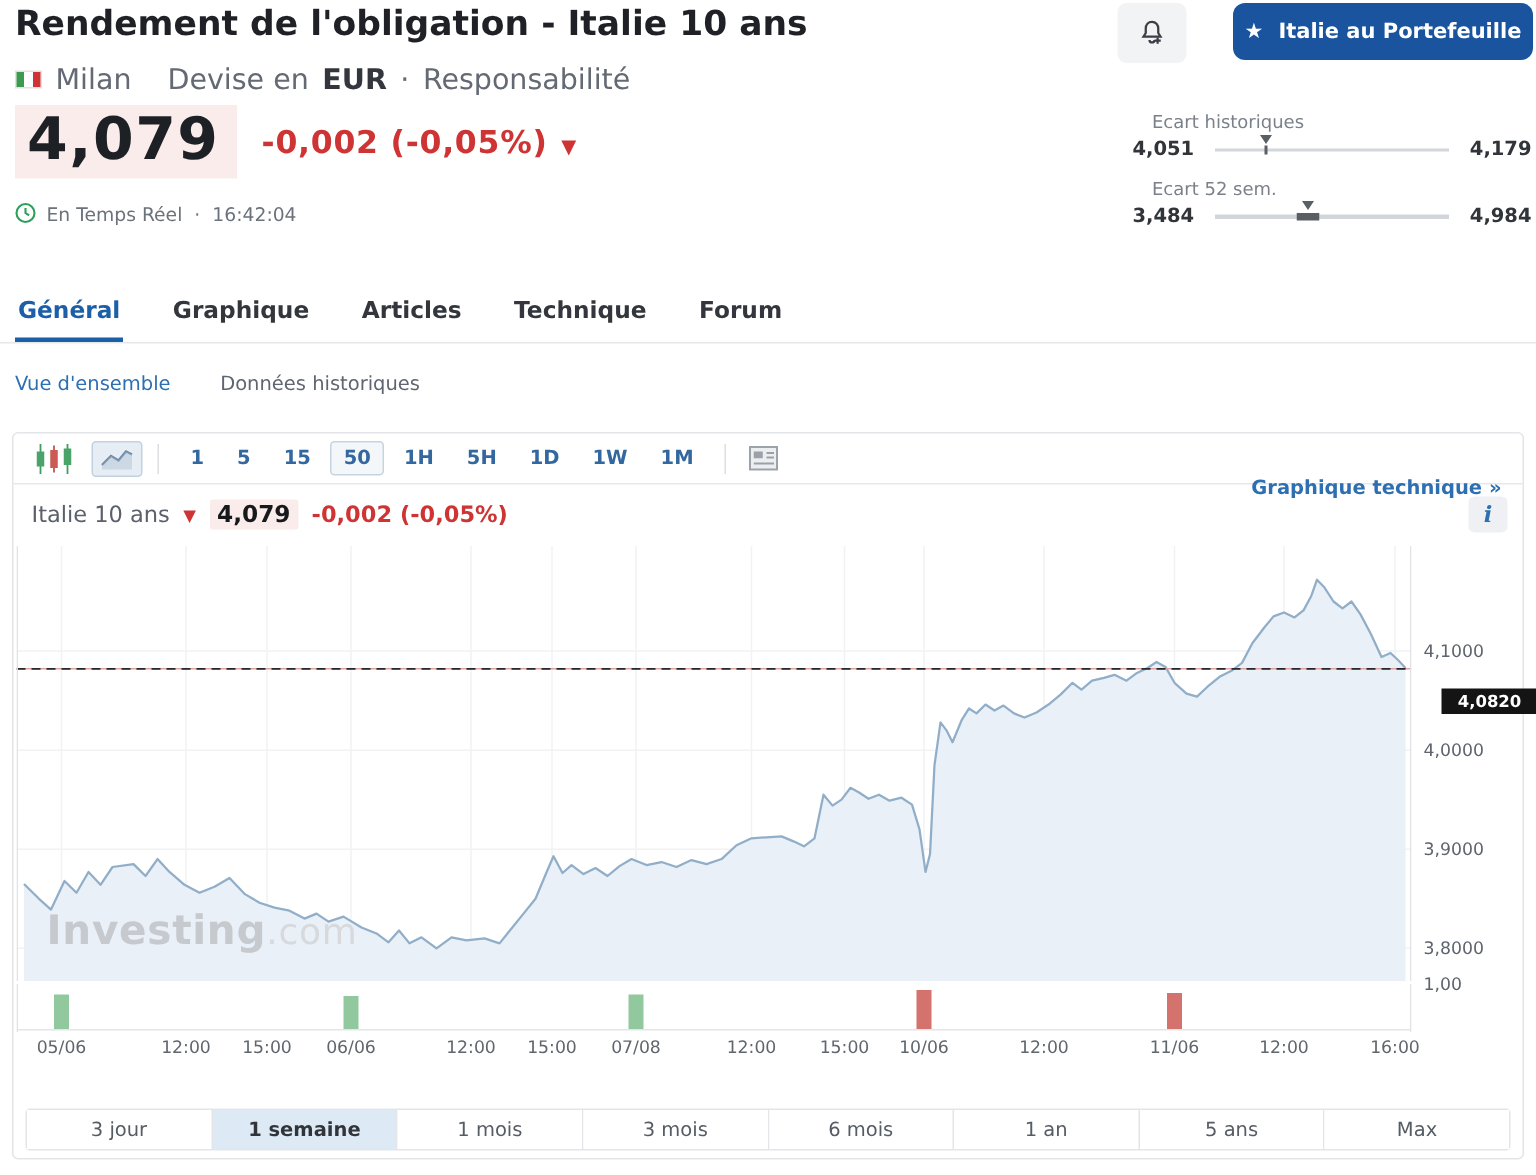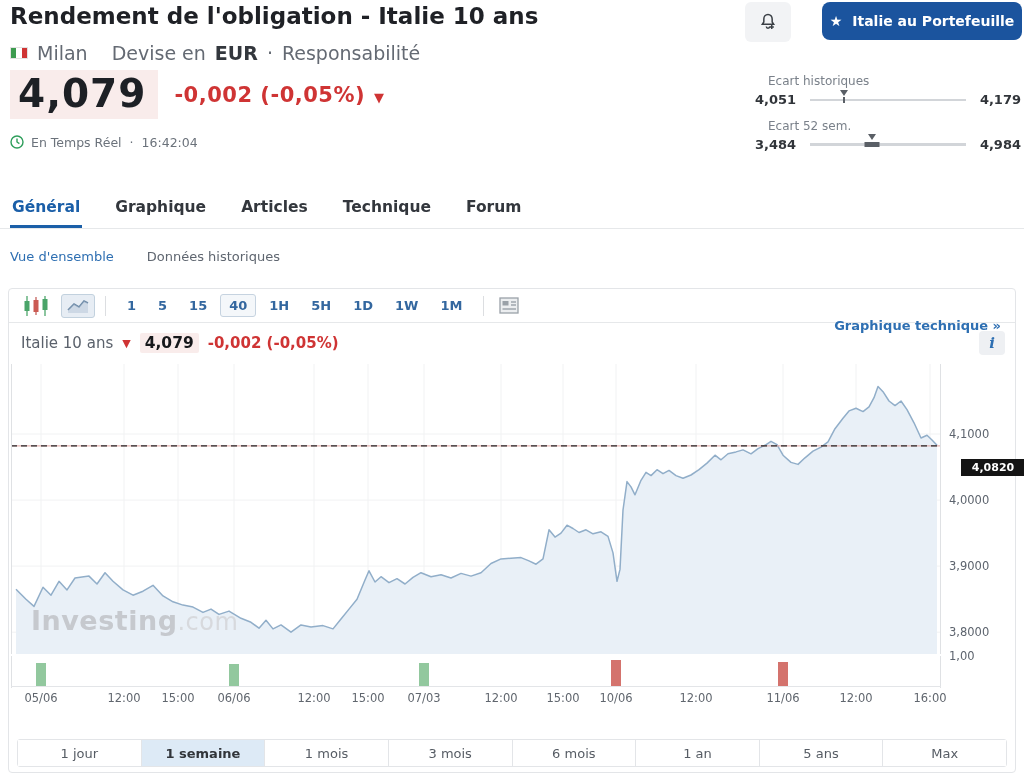--- a/index.html
+++ b/index.html
@@ -203,21 +203,21 @@
         <svg width="24" height="18" viewBox="0 0 24 18">
           <polyline points="2,13 8,7 13,10 18,4 22,6" fill="none" stroke="#6b88a5" stroke-width="1.6"></polyline>
           <polygon points="2,13 8,7 13,10 18,4 22,6 22,16 2,16" fill="#aebfd2" opacity="0.45"></polygon>
         </svg>
       </button>
       <span class="tsep"></span>
       <span id="timeframes" style="display:flex;align-items:center;">
           <button class="tf">1</button>
           <button class="tf">5</button>
           <button class="tf">15</button>
-          <button class="tf active">40</button>
+          <button class="tf active">50</button>
           <button class="tf">1H</button>
           <button class="tf">5H</button>
           <button class="tf">1D</button>
           <button class="tf">1W</button>
           <button class="tf">1M</button>
         </span>
       <span class="tsep"></span>
       <button class="icon-btn">
         <svg width="22" height="19" viewBox="0 0 22 19">
           <rect x="2" y="2" width="18" height="15" fill="#eceef0" stroke="#9aa1a8" stroke-width="1.3"></rect>
@@ -284,32 +284,32 @@
         <span class="ytag" style="top: 73.4134px;">4,0820</span>
       </div>
     <div class="vol-lab">1,00</div>
     <div class="xaxis" id="xaxis">
         <span class="xlab" style="left: 30px;">05/06</span>
         <span class="xlab" style="left: 113px;">12:00</span>
         <span class="xlab" style="left: 167px;">15:00</span>
         <span class="xlab" style="left: 223px;">06/06</span>
         <span class="xlab" style="left: 303px;">12:00</span>
         <span class="xlab" style="left: 357px;">15:00</span>
-        <span class="xlab" style="left: 413px;">07/03</span>
+        <span class="xlab" style="left: 413px;">07/08</span>
         <span class="xlab" style="left: 490px;">12:00</span>
         <span class="xlab" style="left: 552px;">15:00</span>
         <span class="xlab" style="left: 605px;">10/06</span>
         <span class="xlab" style="left: 685px;">12:00</span>
         <span class="xlab" style="left: 772px;">11/06</span>
         <span class="xlab" style="left: 845px;">12:00</span>
         <span class="xlab" style="left: 919px;">16:00</span>
       </div>
 
     <div class="range-select" id="range-select">
-        <button class="range-btn">1 jour</button>
+        <button class="range-btn">3 jour</button>
         <button class="range-btn active">1 semaine</button>
         <button class="range-btn">1 mois</button>
         <button class="range-btn">3 mois</button>
         <button class="range-btn">6 mois</button>
         <button class="range-btn">1 an</button>
         <button class="range-btn">5 ans</button>
         <button class="range-btn">Max</button>
       </div>
   </section>
 

